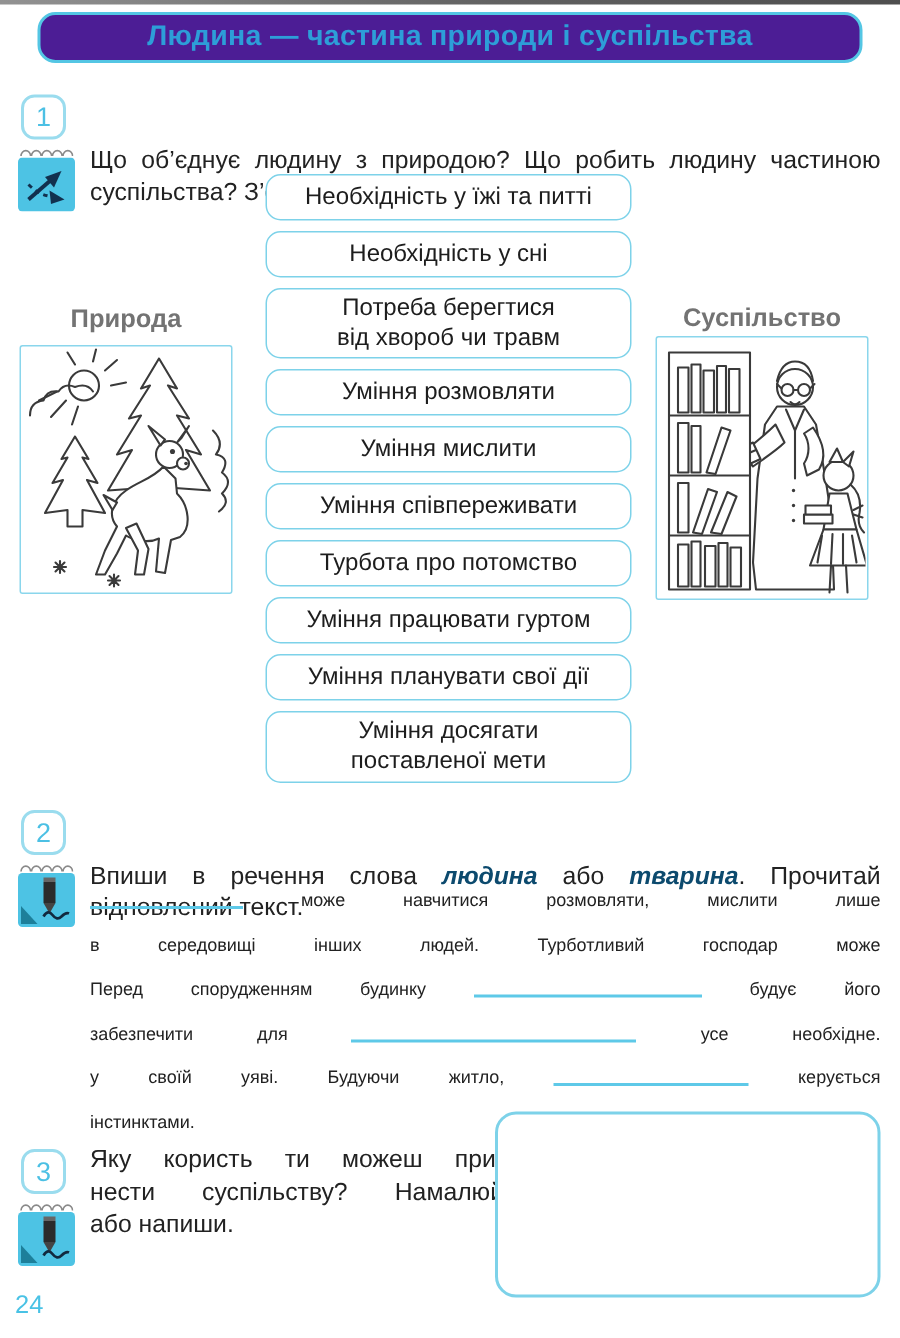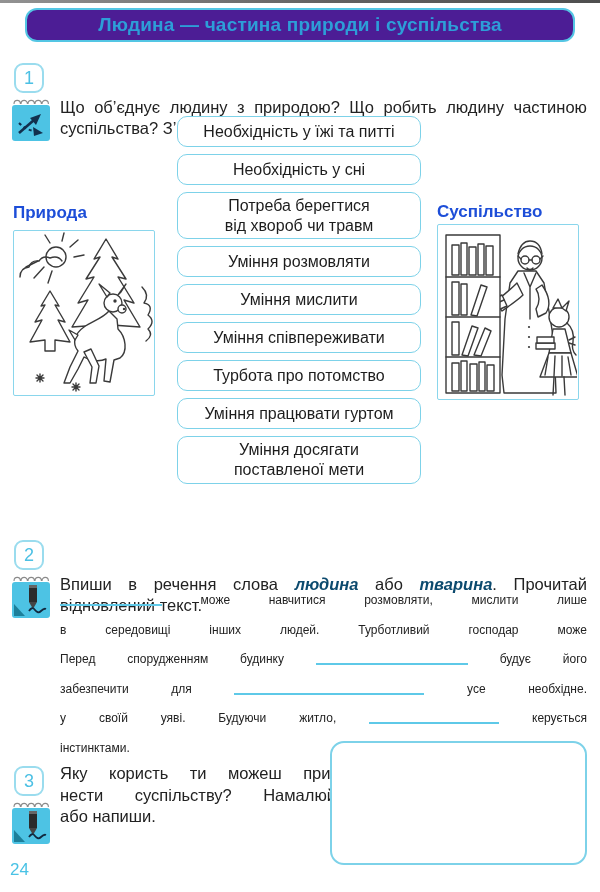--- a/index.html
+++ b/index.html
@@ -26,21 +26,21 @@
   .scallops{position:absolute;left:13px;}
   .task-icon{position:absolute;left:12px;width:38px;height:36px;}
   
   .prompt{position:absolute;left:60px;width:527px;font-size:16.5px;line-height:21px;color:#222;margin-top:36px;}
   .tline{white-space:nowrap;}
   .tline.just{text-align:justify;text-align-last:justify;white-space:normal;}
   .hl{color:#0c4a6e;font-style:italic;font-weight:bold;}
   .para{position:absolute;left:60px;top:586px;width:527px;font-size:12px;line-height:29.5px;color:#222;}
   .blank{display:inline-block;height:14px;border-bottom:2px solid #5ec9e8;vertical-align:-2px;}
   
-  .col-label{position:absolute;width:142px;color:#1d4ed8;font-weight:bold;font-size:17px;}
+  .col-label{position:absolute;width:142px;text-align:center;color:#737373;font-weight:bold;font-size:17px;}
   .img-box{position:absolute;box-sizing:border-box;background:#fff;border:1.6px solid #8ad6ec;border-radius:2px;}
   
   .options{position:absolute;left:177px;top:116px;width:244px;display:flex;flex-direction:column;gap:7px;}
   .option{
     box-sizing:border-box;min-height:31px;background:#fff;
     border:1.6px solid #7dd2e9;border-radius:10px;padding:3px 6px;
     display:flex;align-items:center;justify-content:center;text-align:center;
     font-size:16px;line-height:1.23;color:#1d1d1d;white-space:pre-line;
   }
   .task3-text{position:absolute;left:60px;top:763px;width:276px;font-size:16.5px;line-height:21.5px;color:#222;}
@@ -169,20 +169,21 @@
   <div class="options" id="options">
       <div class="option">Необхідність у їжі та питті</div>
       <div class="option">Необхідність у сні</div>
       <div class="option">Потреба берегтися
 від хвороб чи травм</div>
       <div class="option">Уміння розмовляти</div>
       <div class="option">Уміння мислити</div>
       <div class="option">Уміння співпереживати</div>
       <div class="option">Турбота про потомство</div>
       <div class="option">Уміння працювати гуртом</div>
+      <div class="option">Уміння планувати свої дії</div>
       <div class="option">Уміння досягати
 поставленої мети</div>
     </div>
 
   <div class="badge" style="top:540px">
     <span>2</span>
   </div>
   <svg class="scallops" style="top:573px" width="36" height="9">
     <path d="M1,8 a3.2,3.6 0 1 1 6.4,0 M8,8 a3.2,3.6 0 1 1 6.4,0 M15,8 a3.2,3.6 0 1 1 6.4,0 M22,8 a3.2,3.6 0 1 1 6.4,0 M29,8 a3.2,3.6 0 1 1 6.4,0" stroke="#8a8a8a" stroke-width="1.1" fill="none"></path>
   </svg>

